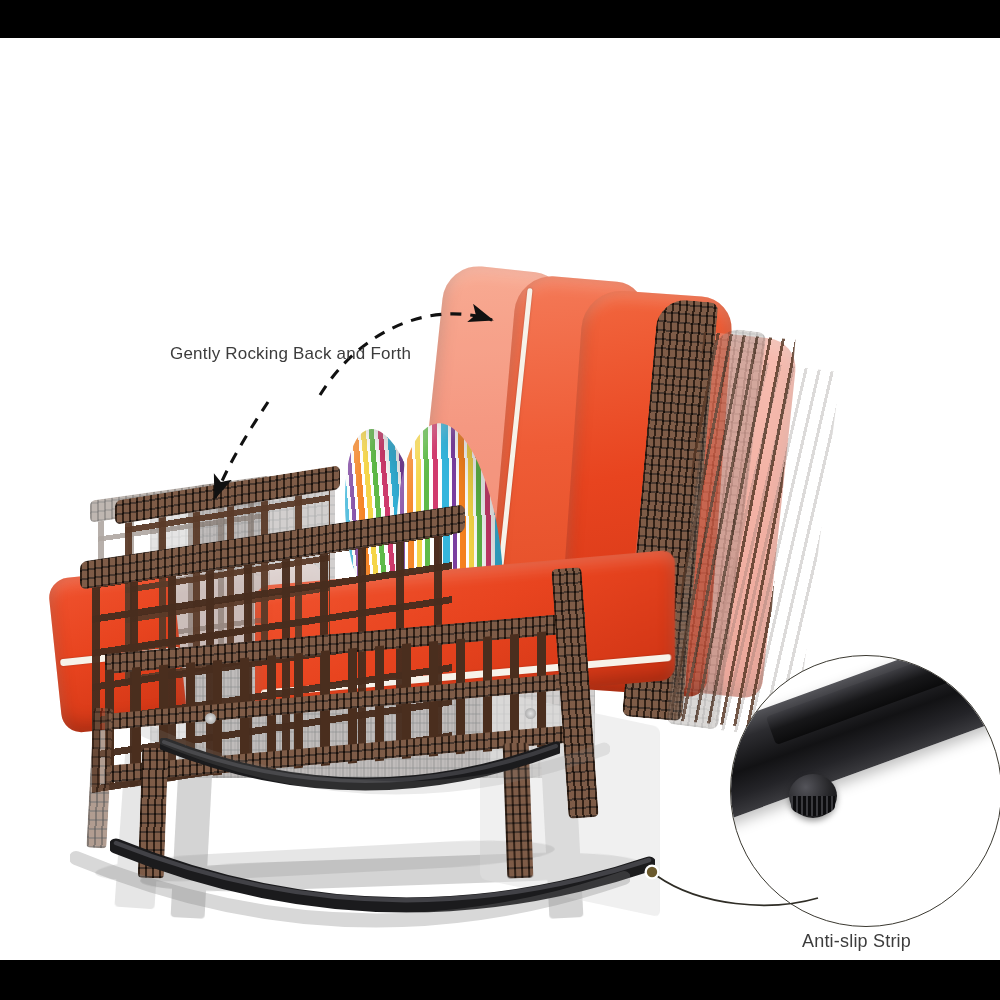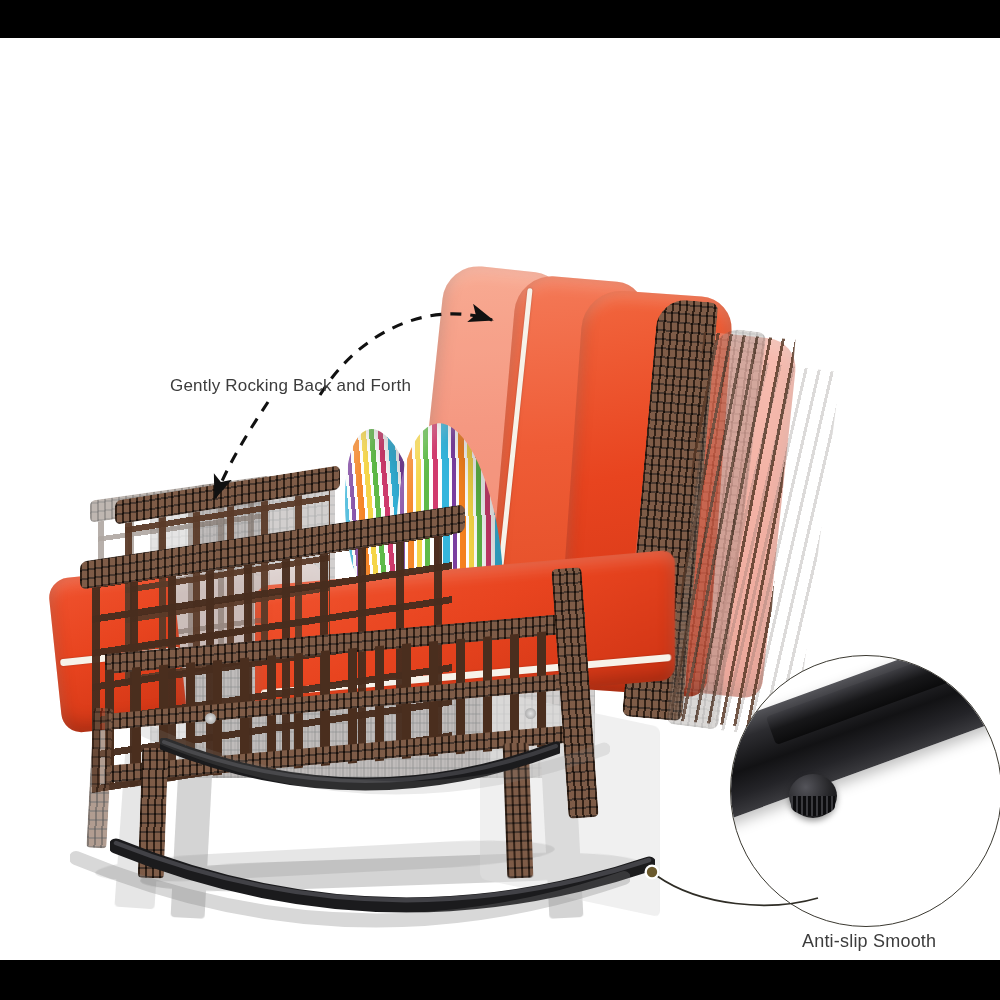--- a/index.html
+++ b/index.html
@@ -333,17 +333,17 @@
       <path d="M268,402 C248,432 226,468 215,498" stroke="#111111" stroke-width="3.1" fill="none" stroke-dasharray="11,9" stroke-linecap="butt" marker-end="url(#ah)"></path>
     </g>
 
     <g>
       <path d="M657,876 C700,906 770,912 818,898" stroke="#2f2d26" stroke-width="1.7" fill="none"></path>
       <circle cx="652" cy="872" r="7.5" fill="#ffffff"></circle>
       <circle cx="652" cy="872" r="5.2" fill="#6b5a2e"></circle>
     </g>
   </svg>
 
-  <div class="anno-text" style="left:170px; top:376px; z-index:55;">Gently Rocking Back and Forth</div>
-
-  <div class="anno-text" style="left:802px; top:931px; z-index:55; font-size:18px;">Anti-slip Smooth</div>
+  <div class="anno-text" style="left:170px; top:344px; z-index:55;">Gently Rocking Back and Forth</div>
+
+  <div class="anno-text" style="left:802px; top:931px; z-index:55; font-size:18px;">Anti-slip Strip</div>
 
 </div>
 
 </body></html>

